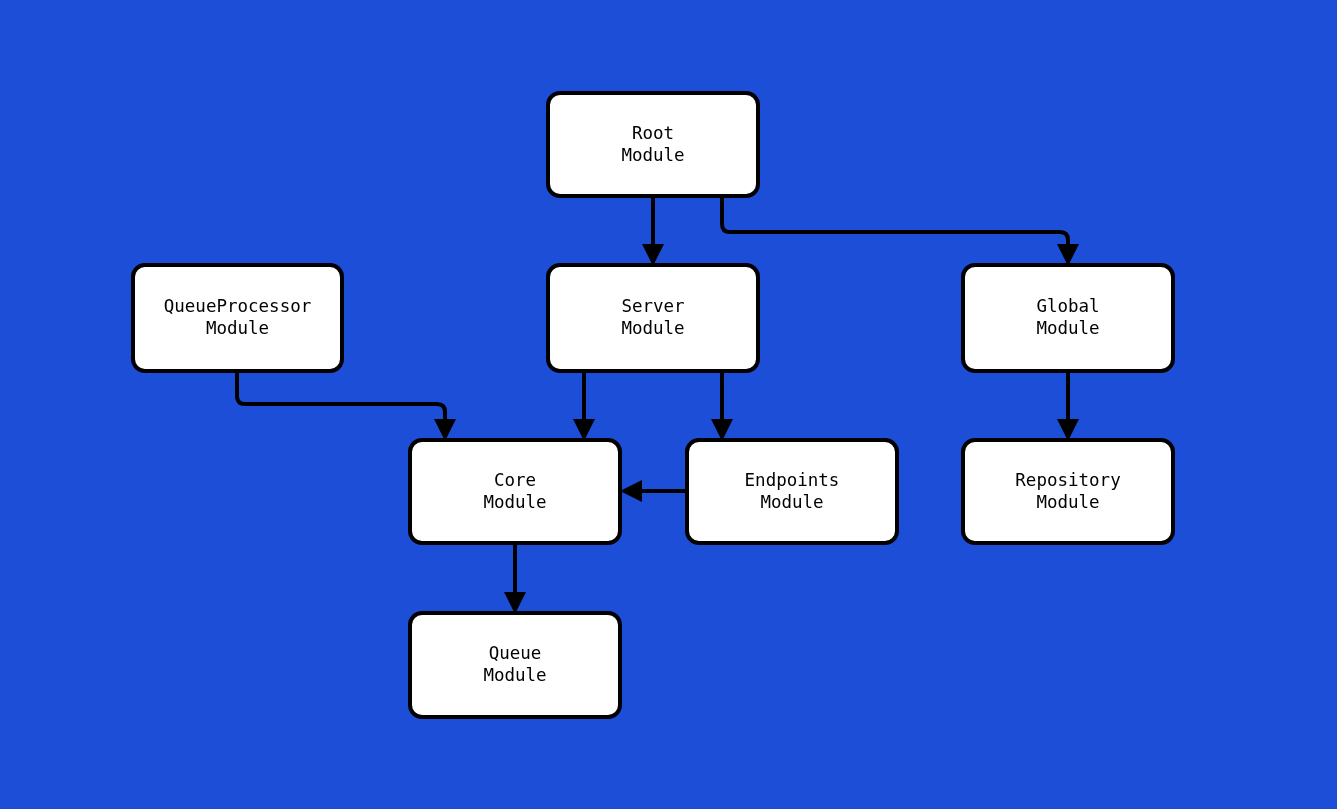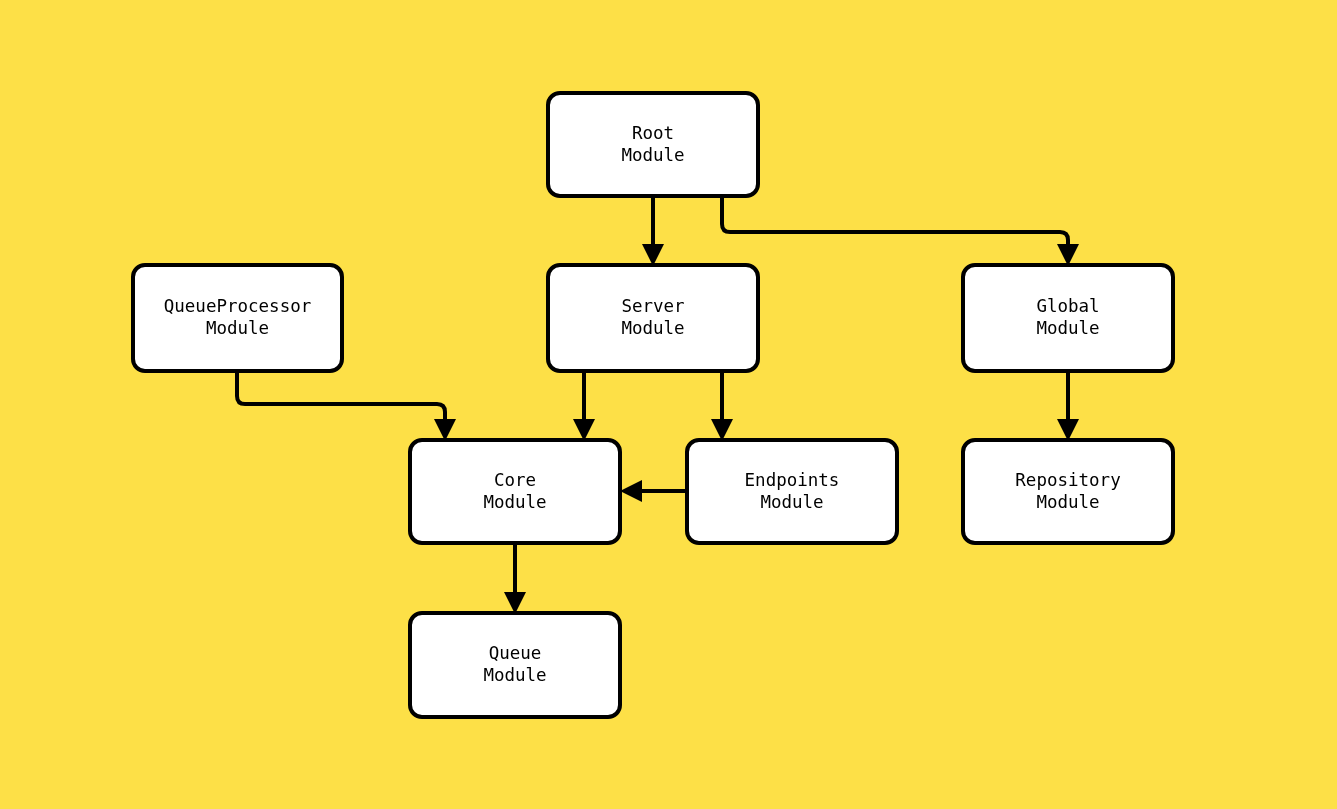--- a/index.html
+++ b/index.html
@@ -10,21 +10,21 @@
   body {
     width: 1337px;
     height: 809px;
     font-family: "DejaVu Sans Mono", monospace;
     overflow: hidden;
   }
   #diagram-root {
     position: relative;
     width: 1337px;
     height: 809px;
-    background: #fde047;
+    background: #1d4ed8;
   }
   svg#graph {
     display: block;
     width: 1337px;
     height: 809px;
   }
   .node-box {
     fill: #ffffff;
     stroke: #000000;
     stroke-width: 4;

